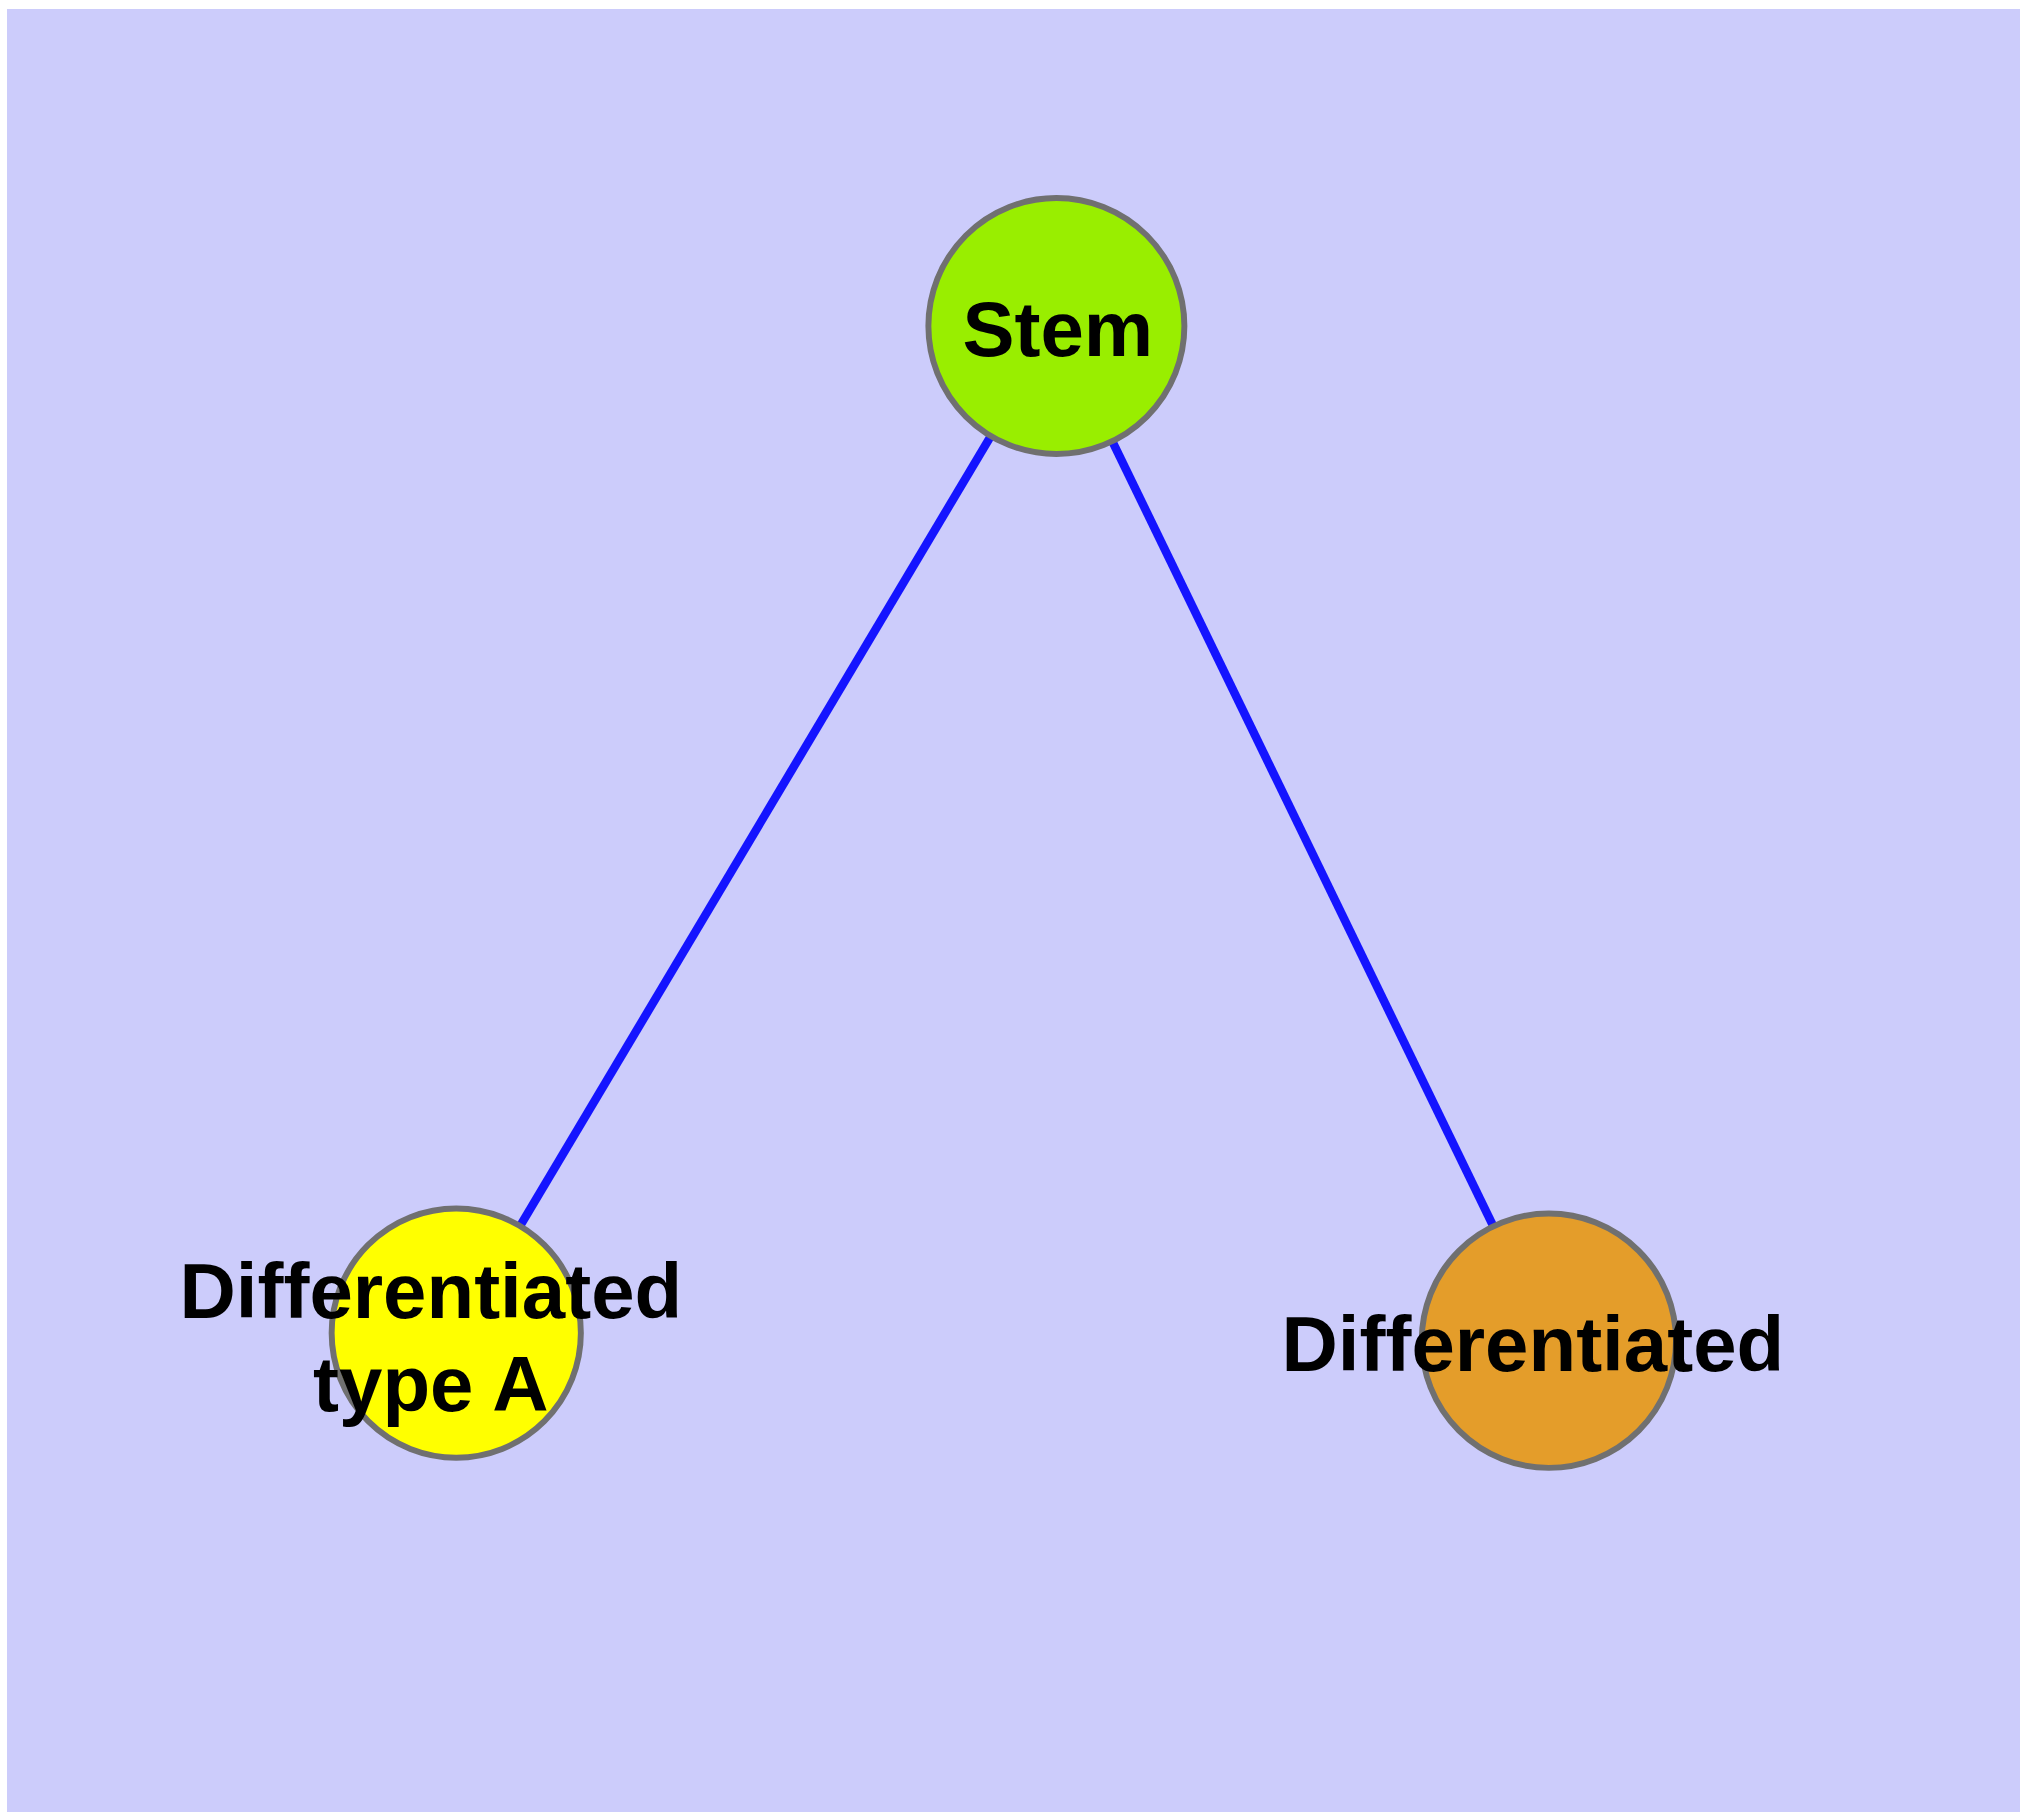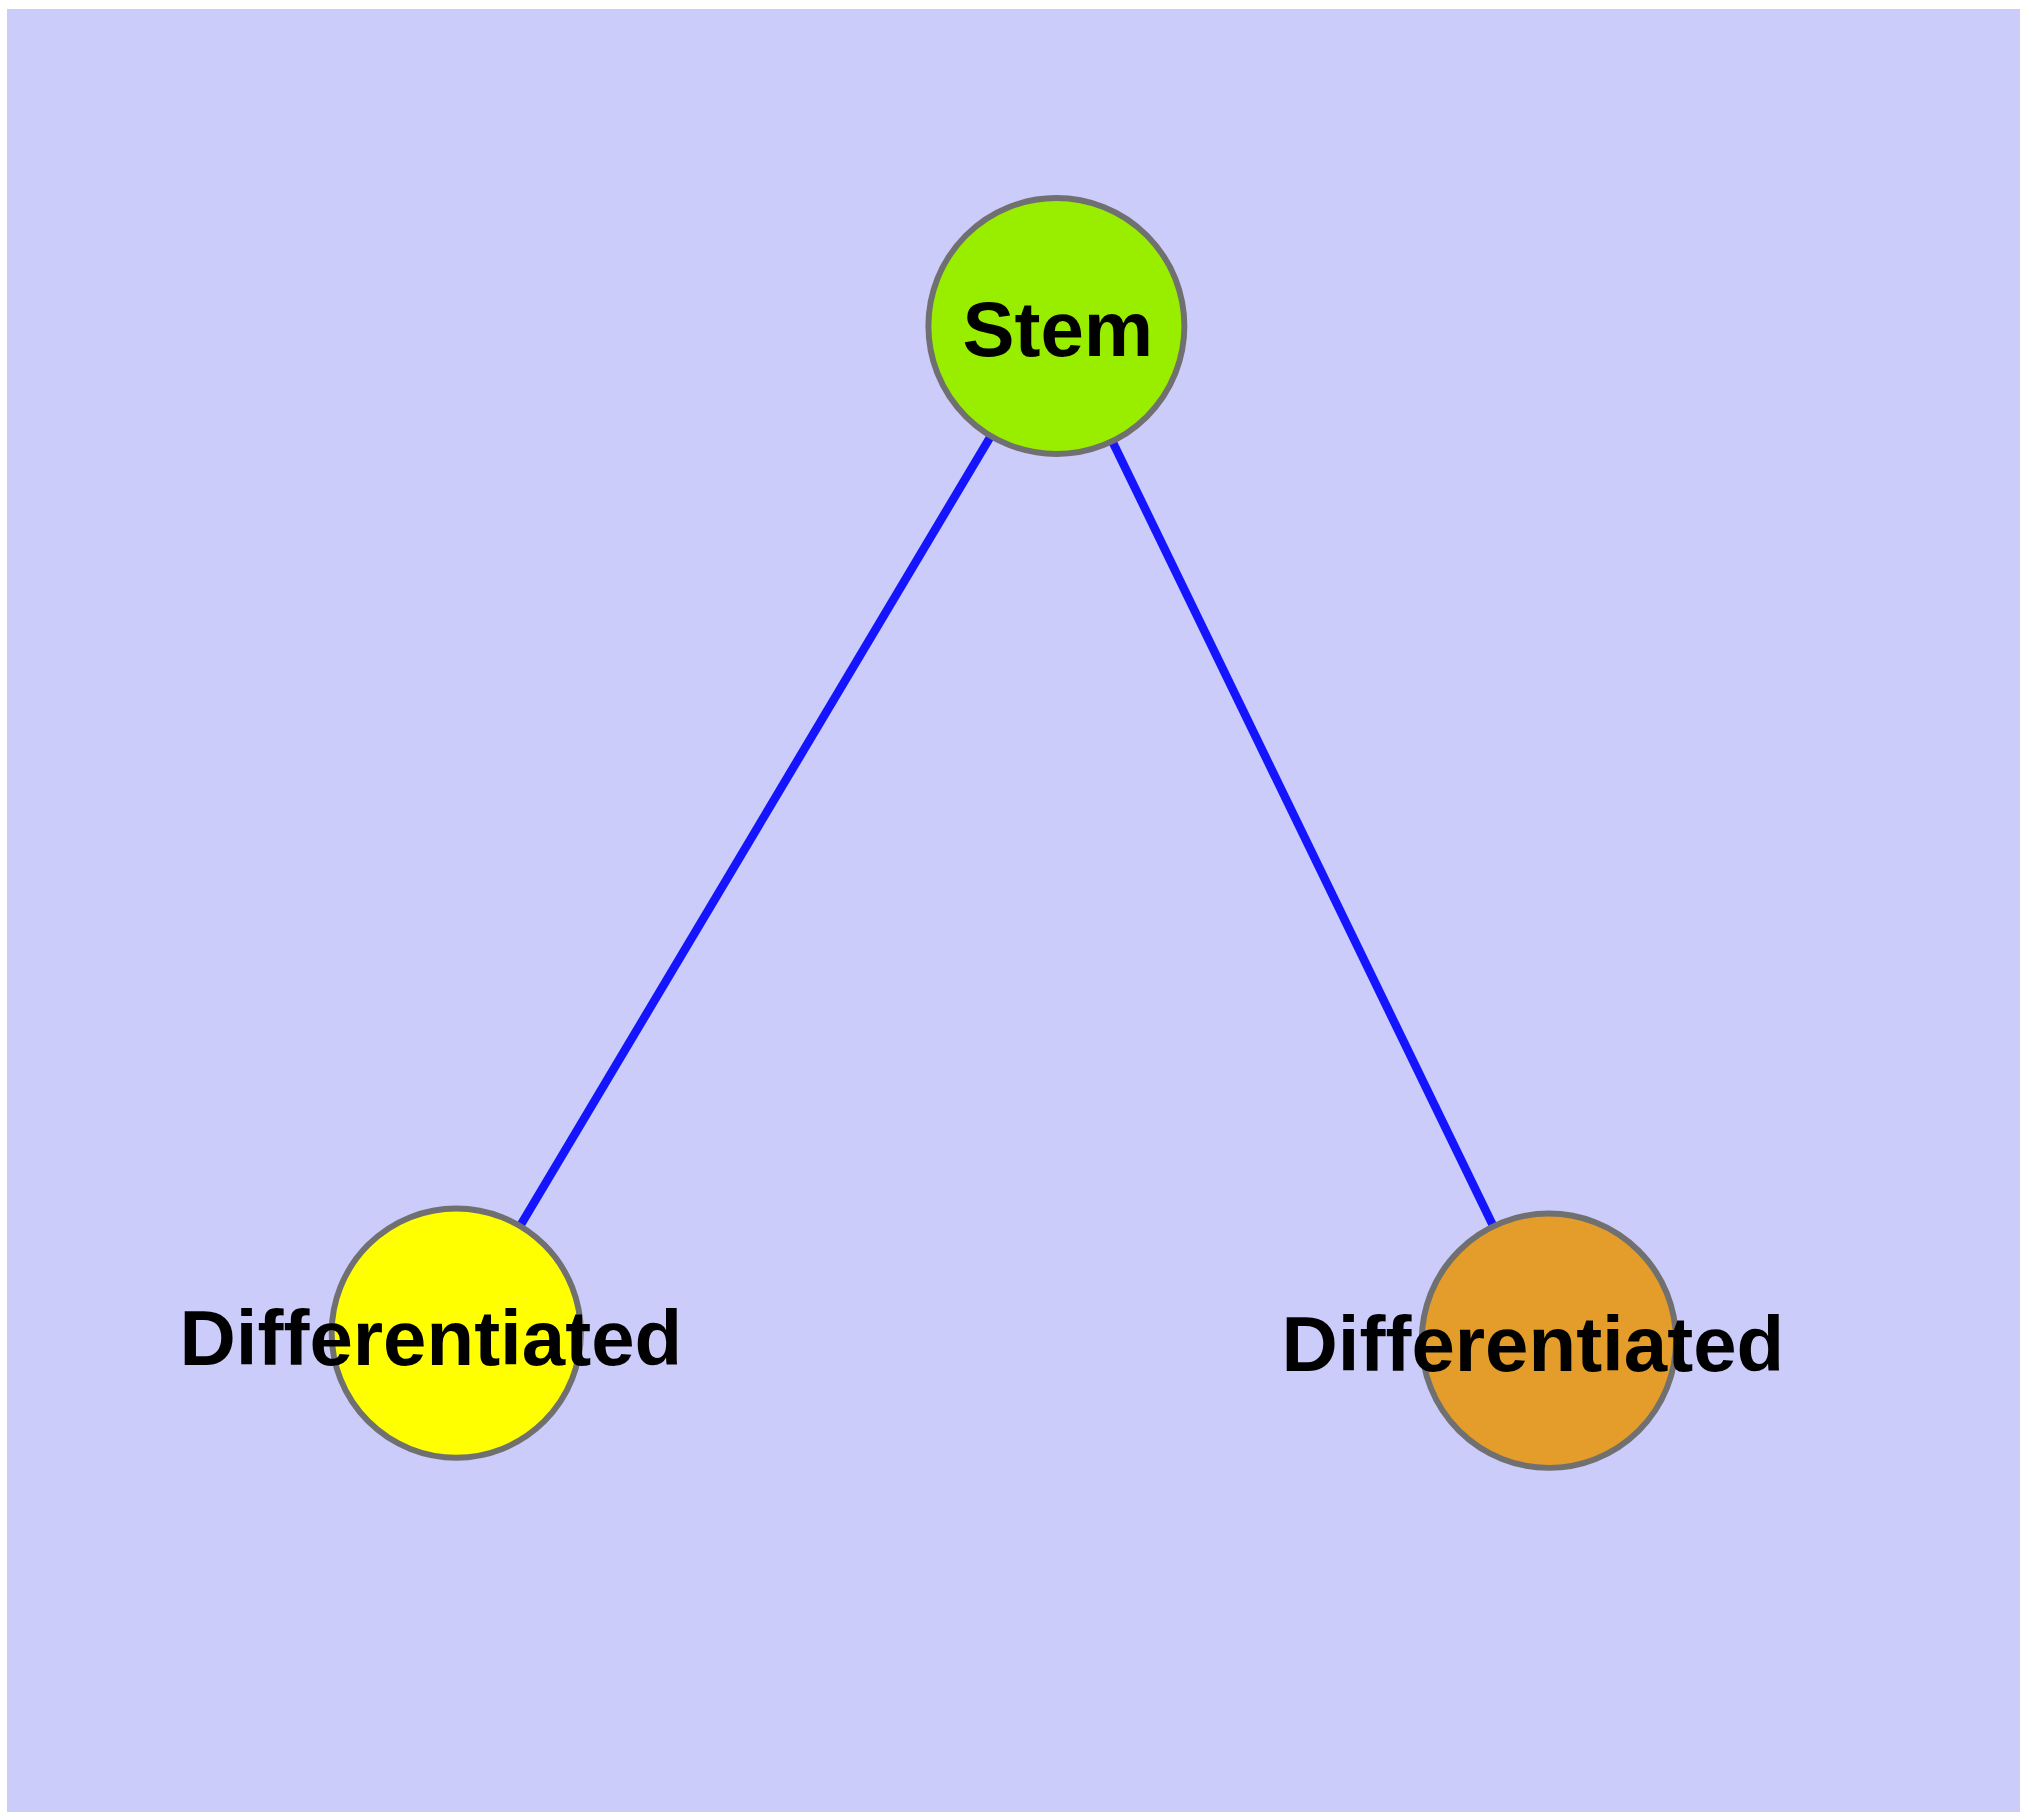--- a/index.html
+++ b/index.html
@@ -56,20 +56,21 @@
         <circle cx="530" cy="1562" r="147" fill="#FFFF00" stroke="#707070" stroke-width="7"></circle>
         <circle cx="1819" cy="1571" r="150" fill="#E49D2A" stroke="#707070" stroke-width="7"></circle>
       </svg>
 
     <div class="node-label" style="left: 1051px; top: 320px; color: rgb(0, 0, 0);">
       <span class="label-line">Stem</span>
     </div>
 
     <div class="node-label" style="left: 424px; top: 1329px; color: rgb(0, 0, 0);">
       <span class="label-line">Differentiated</span>
+      <span class="label-line">type A</span>
     </div>
 
     <div class="node-label" style="left: 1526px; top: 1335px; color: rgb(0, 0, 0);">
       <span class="label-line">Differentiated</span>
     </div>
   </div>
 </div>
 
 
 </body></html>

